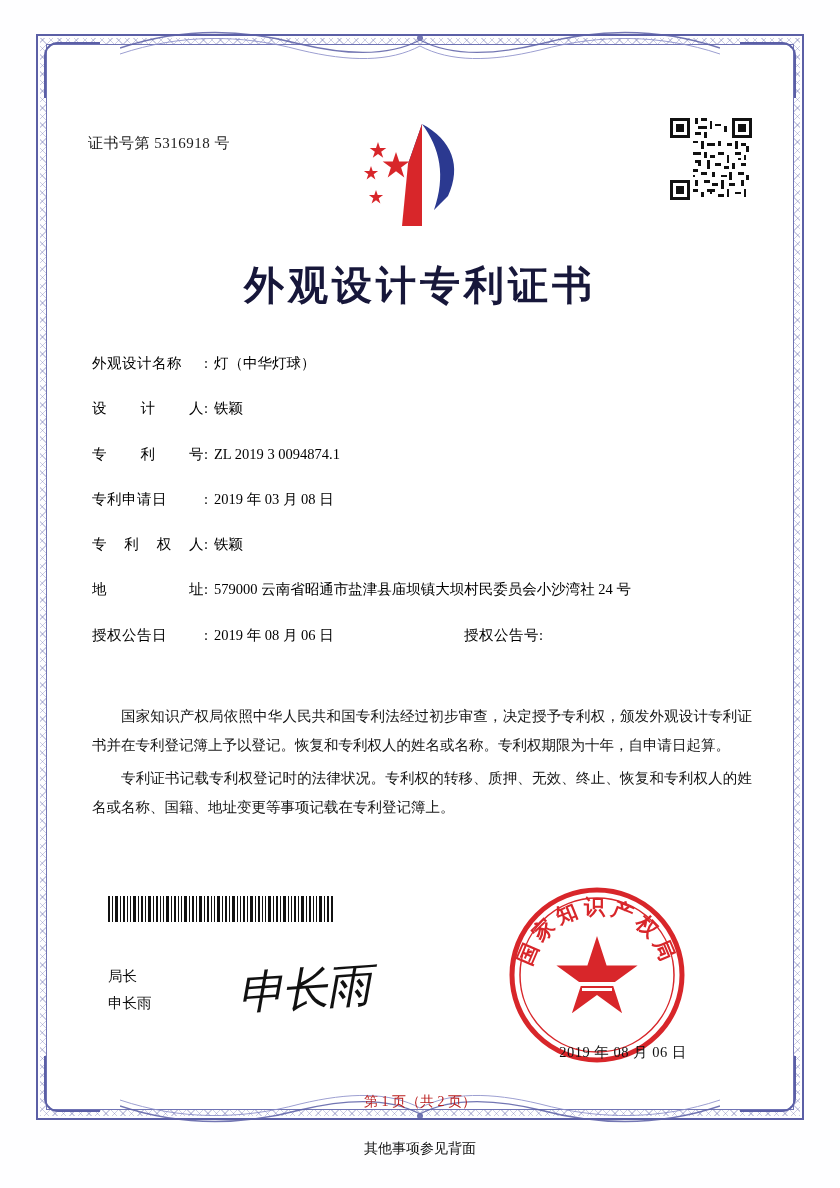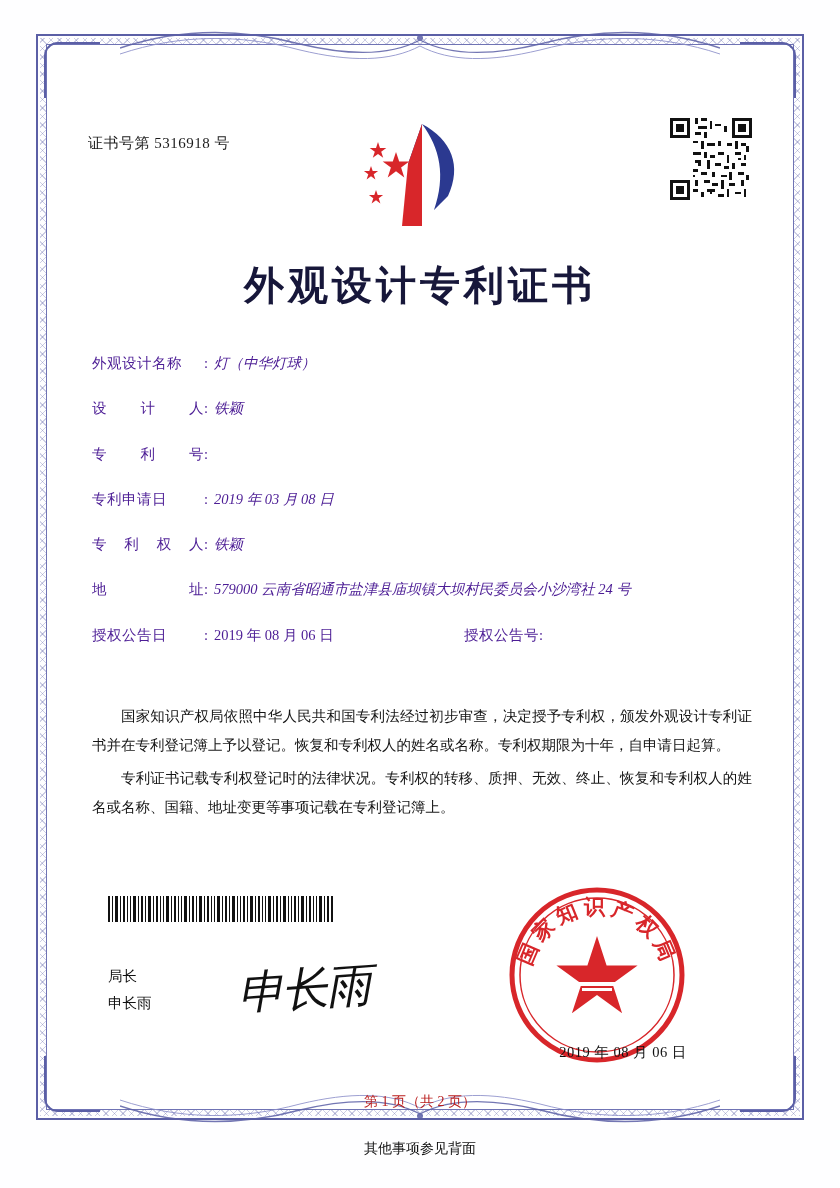--- a/index.html
+++ b/index.html
@@ -116,40 +116,40 @@
     color: #17173a;
     font-family: Liberation Sans, sans-serif;
   }
 
   .fields {
     position: absolute;
     left: 4px;
     top: 235px;
     width: 660px;
     font-size: 14.5px;
-    color: #4c1d95;
+    color: #000000;
   }
   .field-row {
     display: flex;
     align-items: flex-start;
     margin-bottom: 23.5px;
     line-height: 1.5;
   }
   .f-label {
     width: 112px;
     flex: 0 0 112px;
     letter-spacing: 0.5px;
   }
   .f-label.spread {
     display: flex;
     justify-content: space-between;
   }
   .f-label.spread span { display: inline-block; }
   .f-colon { flex: 0 0 10px; }
-  .f-value { flex: 1; font-style: italic; }
+  .f-value { flex: 1; }
   .f-value2 { flex: 0 0 250px; }
 
   .paragraphs {
     position: absolute;
     left: 4px;
     top: 584px;
     width: 660px;
     font-size: 14.5px;
     line-height: 2.0;
     color: #141414;
@@ -365,20 +365,21 @@
         <div class="f-value">铁颖</div>
       </div>
 
       <div class="field-row">
         <div class="f-label spread">
           <span>专</span>
           <span>利</span>
           <span>号</span>
         </div>
         <div class="f-colon">:</div>
+        <div class="f-value">ZL 2019 3 0094874.1</div>
       </div>
 
       <div class="field-row">
         <div class="f-label">专利申请日</div>
         <div class="f-colon">:</div>
         <div class="f-value">2019 年 03 月 08 日</div>
       </div>
 
       <div class="field-row">
         <div class="f-label spread">

